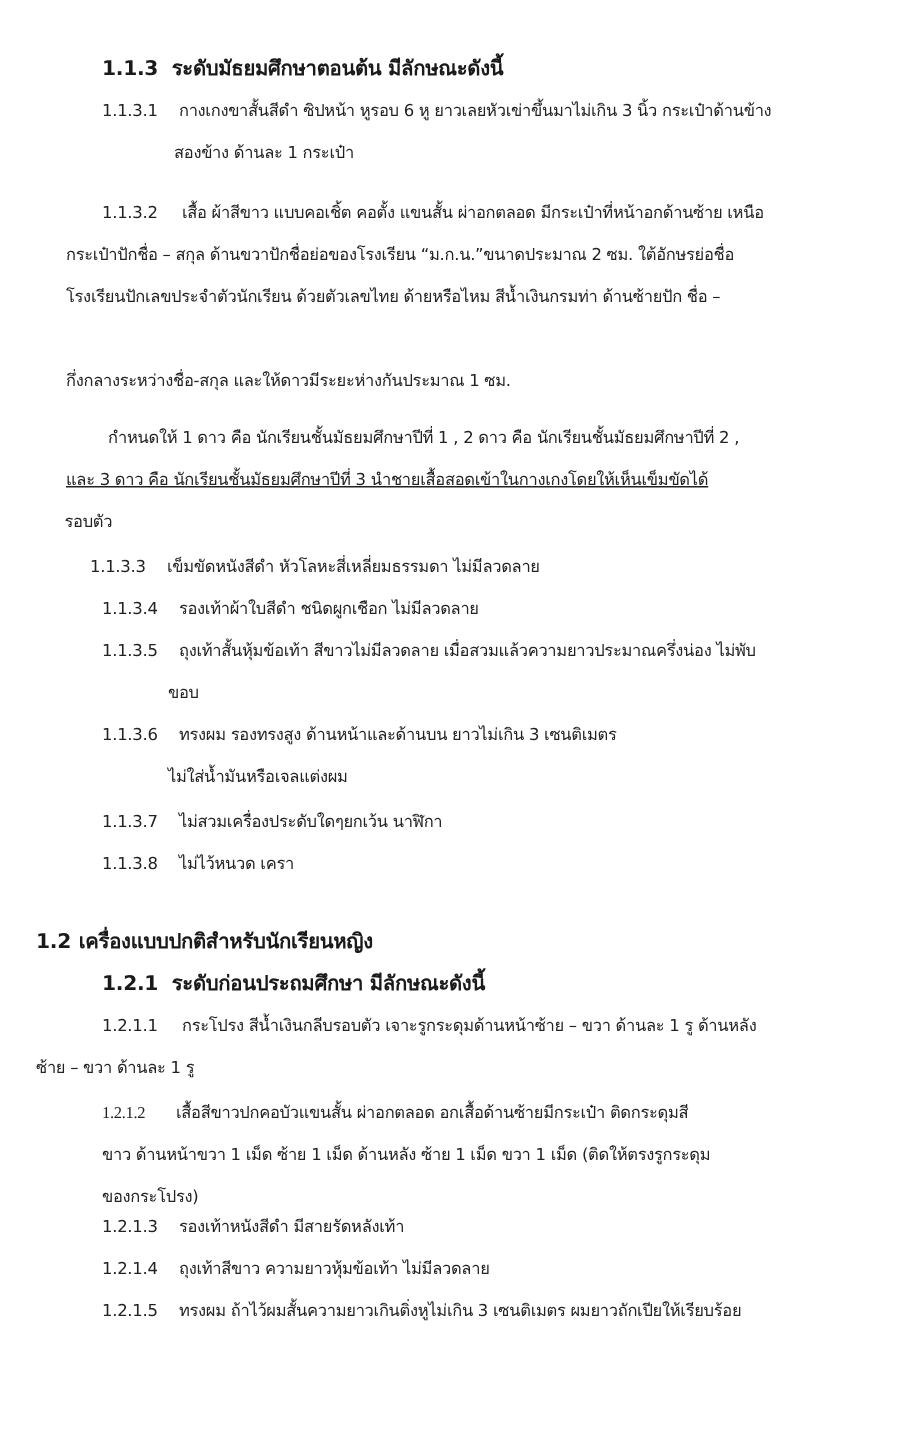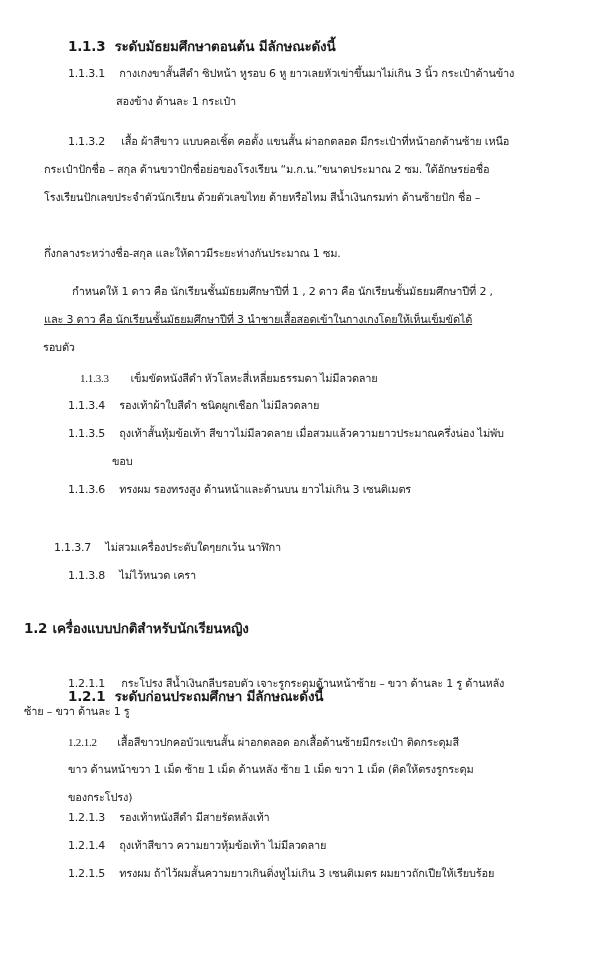--- a/index.html
+++ b/index.html
@@ -60,57 +60,58 @@
     <span>เสื้อ ผ้าสีขาว แบบคอเชิ้ต คอตั้ง แขนสั้น ผ่าอกตลอด มีกระเป๋าที่หน้าอกด้านซ้าย เหนือ</span>
   </div>
   <div class="line" style="left:44px; top:160px;">กระเป๋าปักชื่อ – สกุล ด้านขวาปักชื่อย่อของโรงเรียน “ม.ก.น.”ขนาดประมาณ 2 ซม. ใต้อักษรย่อชื่อ</div>
   <div class="line" style="left:44px; top:188px;">โรงเรียนปักเลขประจำตัวนักเรียน ด้วยตัวเลขไทย ด้ายหรือไหม สีน้ำเงินกรมท่า ด้านซ้ายปัก ชื่อ –</div>
   <div class="line" style="left:44px; top:244px;">กึ่งกลางระหว่างชื่อ-สกุล และให้ดาวมีระยะห่างกันประมาณ  1 ซม.</div>
 
   <div class="line" style="left:72px; top:282px;">กำหนดให้  1 ดาว คือ นักเรียนชั้นมัธยมศึกษาปีที่ 1 , 2 ดาว คือ นักเรียนชั้นมัธยมศึกษาปีที่ 2 ,</div>
   <div class="line" style="left:44px; top:310px;text-decoration:underline;">และ 3 ดาว คือ นักเรียนชั้นมัธยมศึกษาปีที่ 3   นำชายเสื้อสอดเข้าในกางเกงโดยให้เห็นเข็มขัดได้</div>
   <div class="line" style="left:28px; top:338px;margin-left:15px;">รอบตัว</div>
 
-  <div class="line" style="left:80px; top:368px;font-family:Liberation Serif, serif;">
+  <div class="line" style="left:60px; top:368px;">
     <span class="num" style="width:48px;">1.1.3.3</span>
     <span>เข็มขัดหนังสีดำ หัวโลหะสี่เหลี่ยมธรรมดา ไม่มีลวดลาย</span>
   </div>
 
   <div class="line" style="left:68px; top:396px;">
     <span class="num" style="width:48px;">1.1.3.4</span>
     <span>รองเท้าผ้าใบสีดำ ชนิดผูกเชือก ไม่มีลวดลาย</span>
   </div>
 
   <div class="line" style="left:68px; top:424px;">
     <span class="num" style="width:48px;">1.1.3.5</span>
     <span>ถุงเท้าสั้นหุ้มข้อเท้า สีขาวไม่มีลวดลาย เมื่อสวมแล้วความยาวประมาณครึ่งน่อง ไม่พับ</span>
   </div>
   <div class="line" style="left:112px; top:452px;">ขอบ</div>
 
   <div class="line" style="left:68px; top:480px;">
     <span class="num" style="width:48px;">1.1.3.6</span>
     <span>ทรงผม รองทรงสูง ด้านหน้าและด้านบน ยาวไม่เกิน 3 เซนติเมตร</span>
   </div>
+  <div class="line" style="left:112px; top:508px;">ไม่ใส่น้ำมันหรือเจลแต่งผม</div>
 
-  <div class="line" style="left:54px; top:538px;">
+  <div class="line" style="left:68px; top:538px;">
     <span class="num" style="width:48px;">1.1.3.7</span>
     <span>ไม่สวมเครื่องประดับใดๆยกเว้น นาฬิกา</span>
   </div>
 
   <div class="line" style="left:68px; top:566px;">
     <span class="num" style="width:48px;">1.1.3.8</span>
     <span>ไม่ไว้หนวด เครา</span>
   </div>
 
   <div class="line heading" style="left:24px; top:618px;">
     <span class="num" style="width:24px;">1.2</span>
     <span>เครื่องแบบปกติสำหรับนักเรียนหญิง</span>
   </div>
 
-  <div class="line heading" style="left:68px; top:646px;margin-top:40px;">
+  <div class="line heading" style="left:68px; top:646px;">
     <span class="num" style="width:42px;">1.2.1</span>
     <span>ระดับก่อนประถมศึกษา   มีลักษณะดังนี้</span>
   </div>
 
   <div class="line" style="left:68px; top:674px;">
     <span class="num" style="width:50px;">1.2.1.1</span>
     <span>กระโปรง สีน้ำเงินกลีบรอบตัว  เจาะรูกระดุมด้านหน้าซ้าย – ขวา  ด้านละ  1  รู  ด้านหลัง</span>
   </div>
   <div class="line" style="left:24px; top:702px;text-align:right;">ซ้าย – ขวา ด้านละ  1  รู</div>
 

